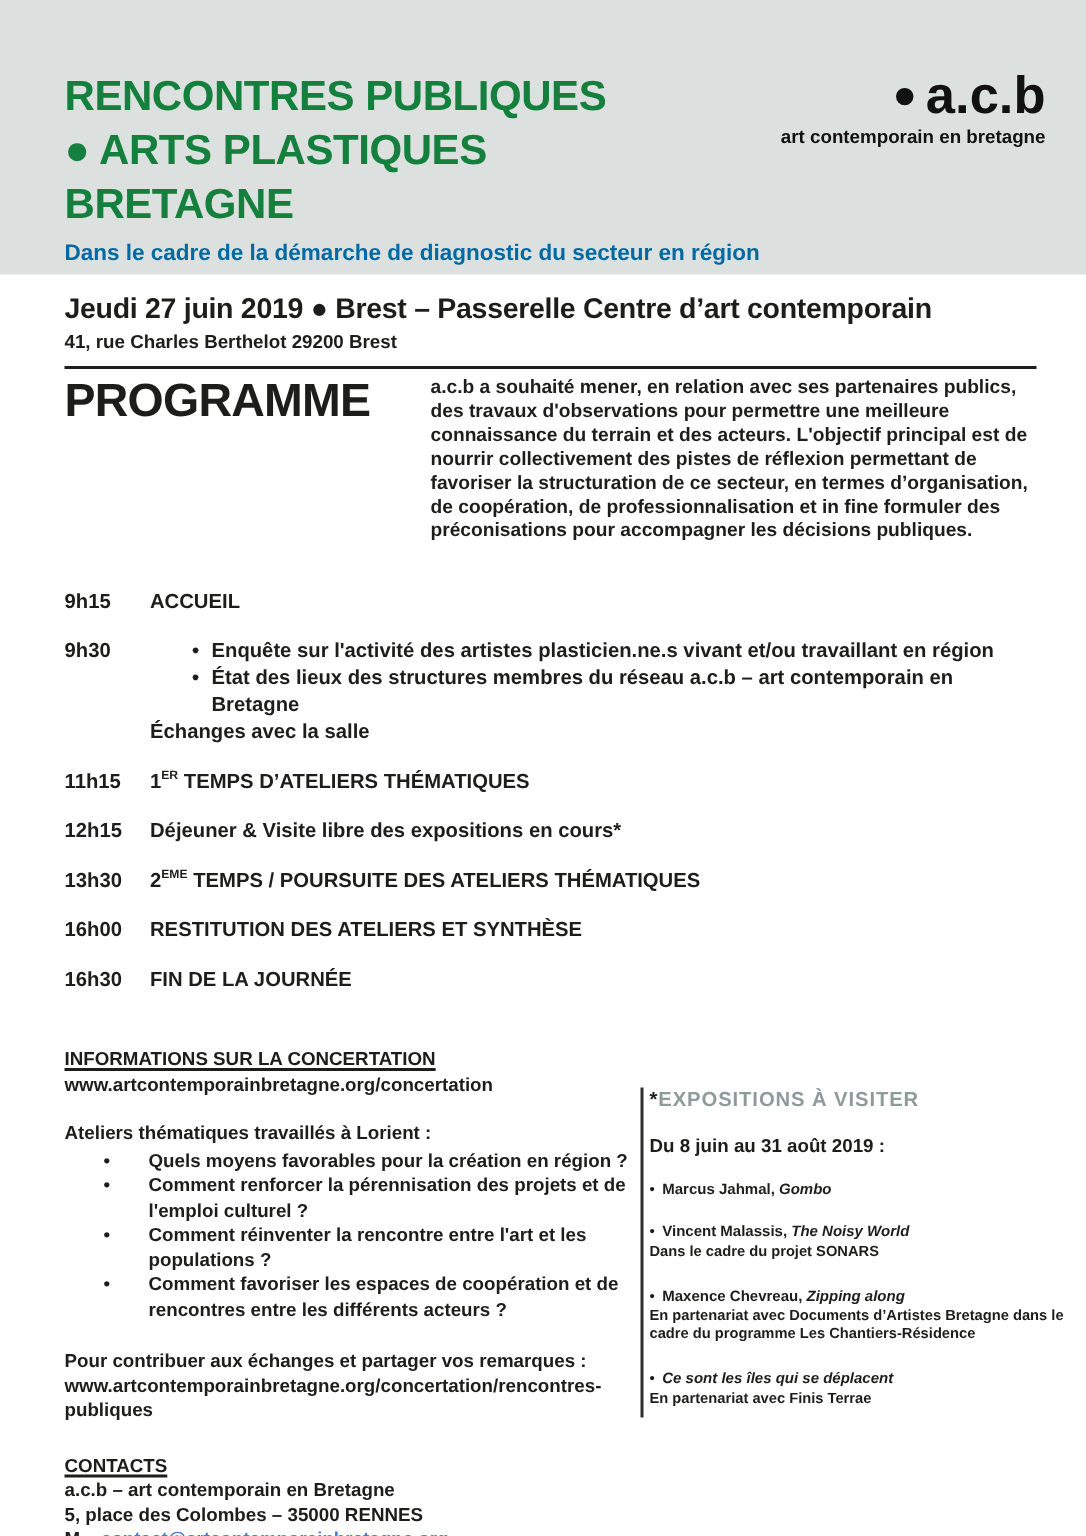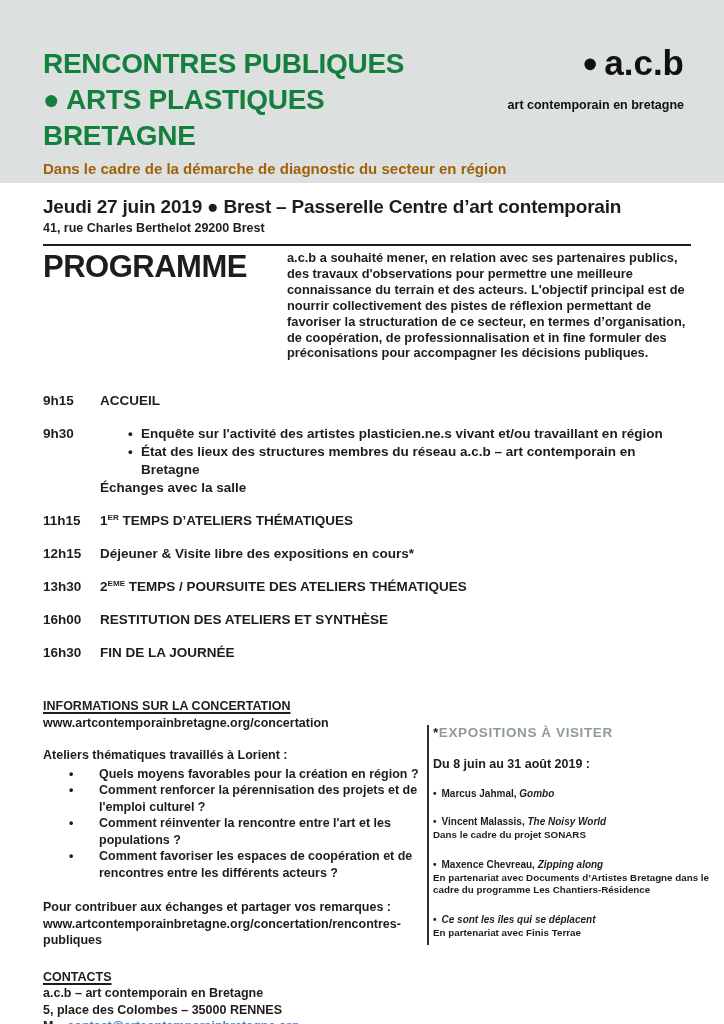--- a/index.html
+++ b/index.html
@@ -4,25 +4,25 @@
 <style>
   * { margin: 0; padding: 0; box-sizing: border-box; }
   html, body { background: #ffffff; }
   body { font-family: "Liberation Sans", "DejaVu Sans", sans-serif; color: #1d1d1b; }
   .page { position: relative; width: 724px; height: 1024px; background: #ffffff; overflow: hidden; }
 
   
   .band { position: absolute; top: 0; left: 0; width: 724px; height: 183px; background: #dce1e0; }
   .title-block { position: absolute; left: 43px; top: 46px; }
   .title-line { display: block; font-size: 28px; font-weight: 700; line-height: 36px; letter-spacing: -0.3px; color: #15803d; }
-  .subtitle { margin-top: 6px; font-size: 15px; font-weight: 700; color: #a16207; }
-  .logo { position: absolute; right: 40px; top: 44px; text-align: right; }
+  .subtitle { margin-top: 6px; font-size: 15px; font-weight: 700; color: #0369a1; }
+  .logo { position: absolute; right: 27px; top: 44px; text-align: right; }
   .logo-top { font-size: 35px; font-weight: 700; line-height: 38px; color: #111; }
   .logo-dot { font-size: 27px; vertical-align: 3px; margin-right: 6px; }
-  .logo-tag { font-size: 12.5px; font-weight: 700; margin-top: 16px; color: #111; }
+  .logo-tag { font-size: 12.5px; font-weight: 700; margin-top: 1px; color: #111; }
 
   
   .event { position: absolute; top: 196px; left: 43px; right: 33px; padding-bottom: 9px; border-bottom: 2px solid #1d1d1b; }
   .event-date { font-size: 19px; font-weight: 700; letter-spacing: -0.2px; }
   .event-address { font-size: 12.5px; font-weight: 700; margin-top: 3px; }
 
   
   .programme-row { position: absolute; top: 250px; left: 43px; right: 33px; display: flex; }
   .programme-heading { width: 244px; flex-shrink: 0; font-size: 31px; font-weight: 700; letter-spacing: -0.5px; line-height: 34px; }
   .programme-intro { flex: 1; font-size: 12.8px; font-weight: 700; line-height: 15.9px; }

